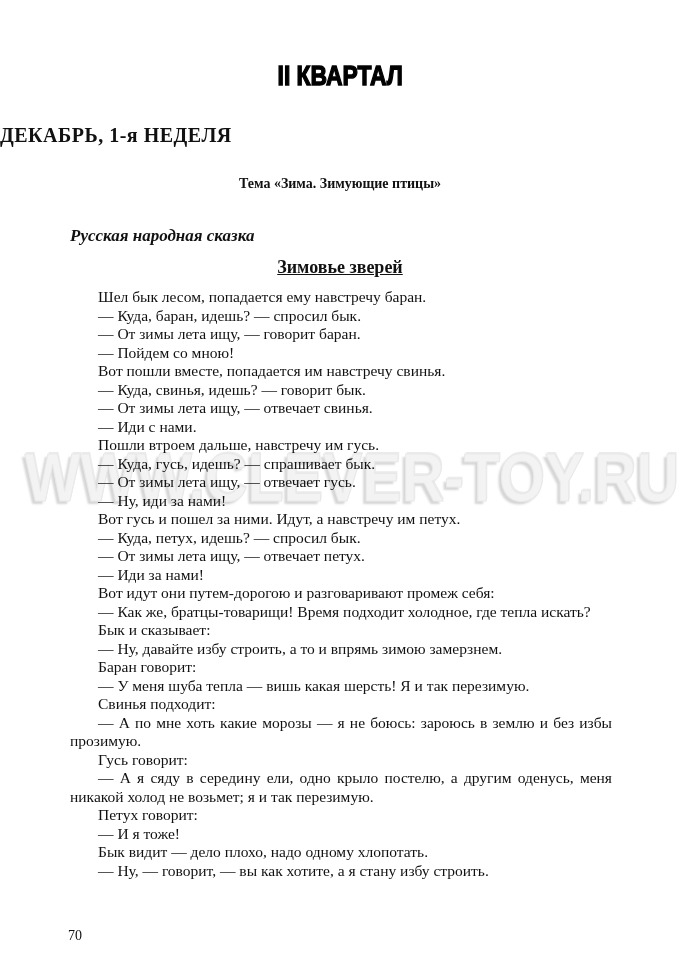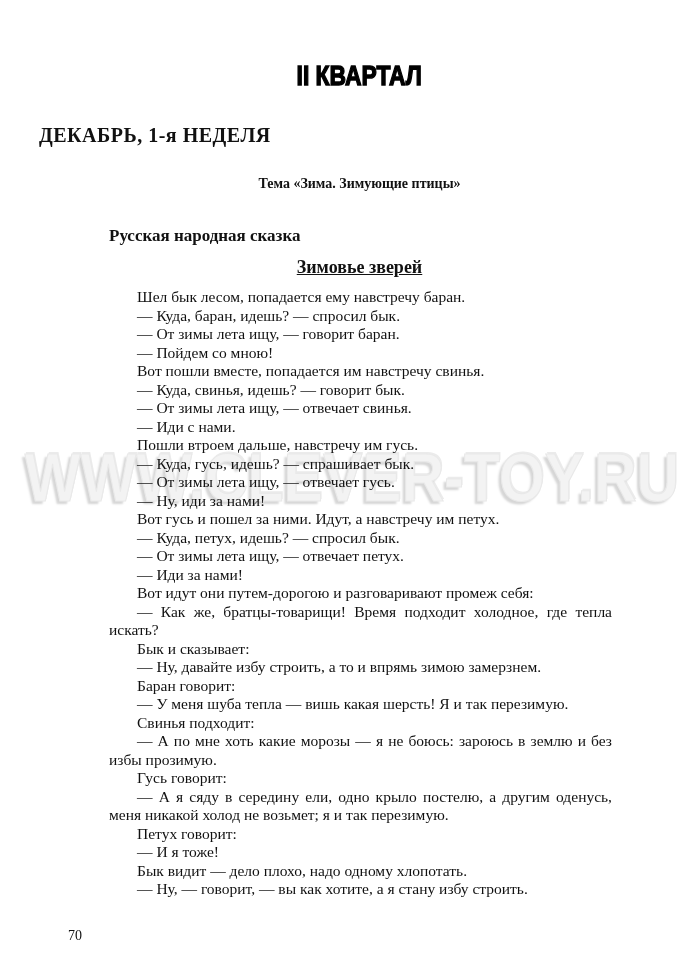--- a/index.html
+++ b/index.html
@@ -30,21 +30,21 @@
     font-family: "Liberation Sans", sans-serif;
     font-weight: 900;
     font-size: 59px;
     letter-spacing: 0px;
     color: #f3f3f3;
     text-shadow: -3px 3px 2px #d6d6d6, 1px -1px 0 #ebebeb;
     -webkit-text-stroke: 1px #e9e9e9;
     transform: scale(1.0, 1.16);
     transform-origin: center top;
   }
-  .content { position: relative; z-index: 1; padding-left: 39px; }
+  .content { position: relative; z-index: 1; }
 
   .quarter-heading {
     text-align: center;
     margin: 0 0 34px 0;
     line-height: 28px;
   }
   .quarter-heading span {
     display: inline-block;
     font-family: "Liberation Sans", sans-serif;
     font-weight: 900;
@@ -64,20 +64,21 @@
   }
   .theme-heading {
     text-align: center;
     font-weight: bold;
     font-size: 14px;
     line-height: 23px;
     margin: 0 0 32px 0;
   }
   .genre-label {
     font-weight: bold;
+    font-style: italic;
     font-size: 17px;
     line-height: 18px;
     margin: 0 0 13px 70px;
   }
   .story-title {
     text-align: center;
     font-weight: bold;
     font-size: 18px;
     line-height: 19px;
     margin: 0 0 11px 0;

